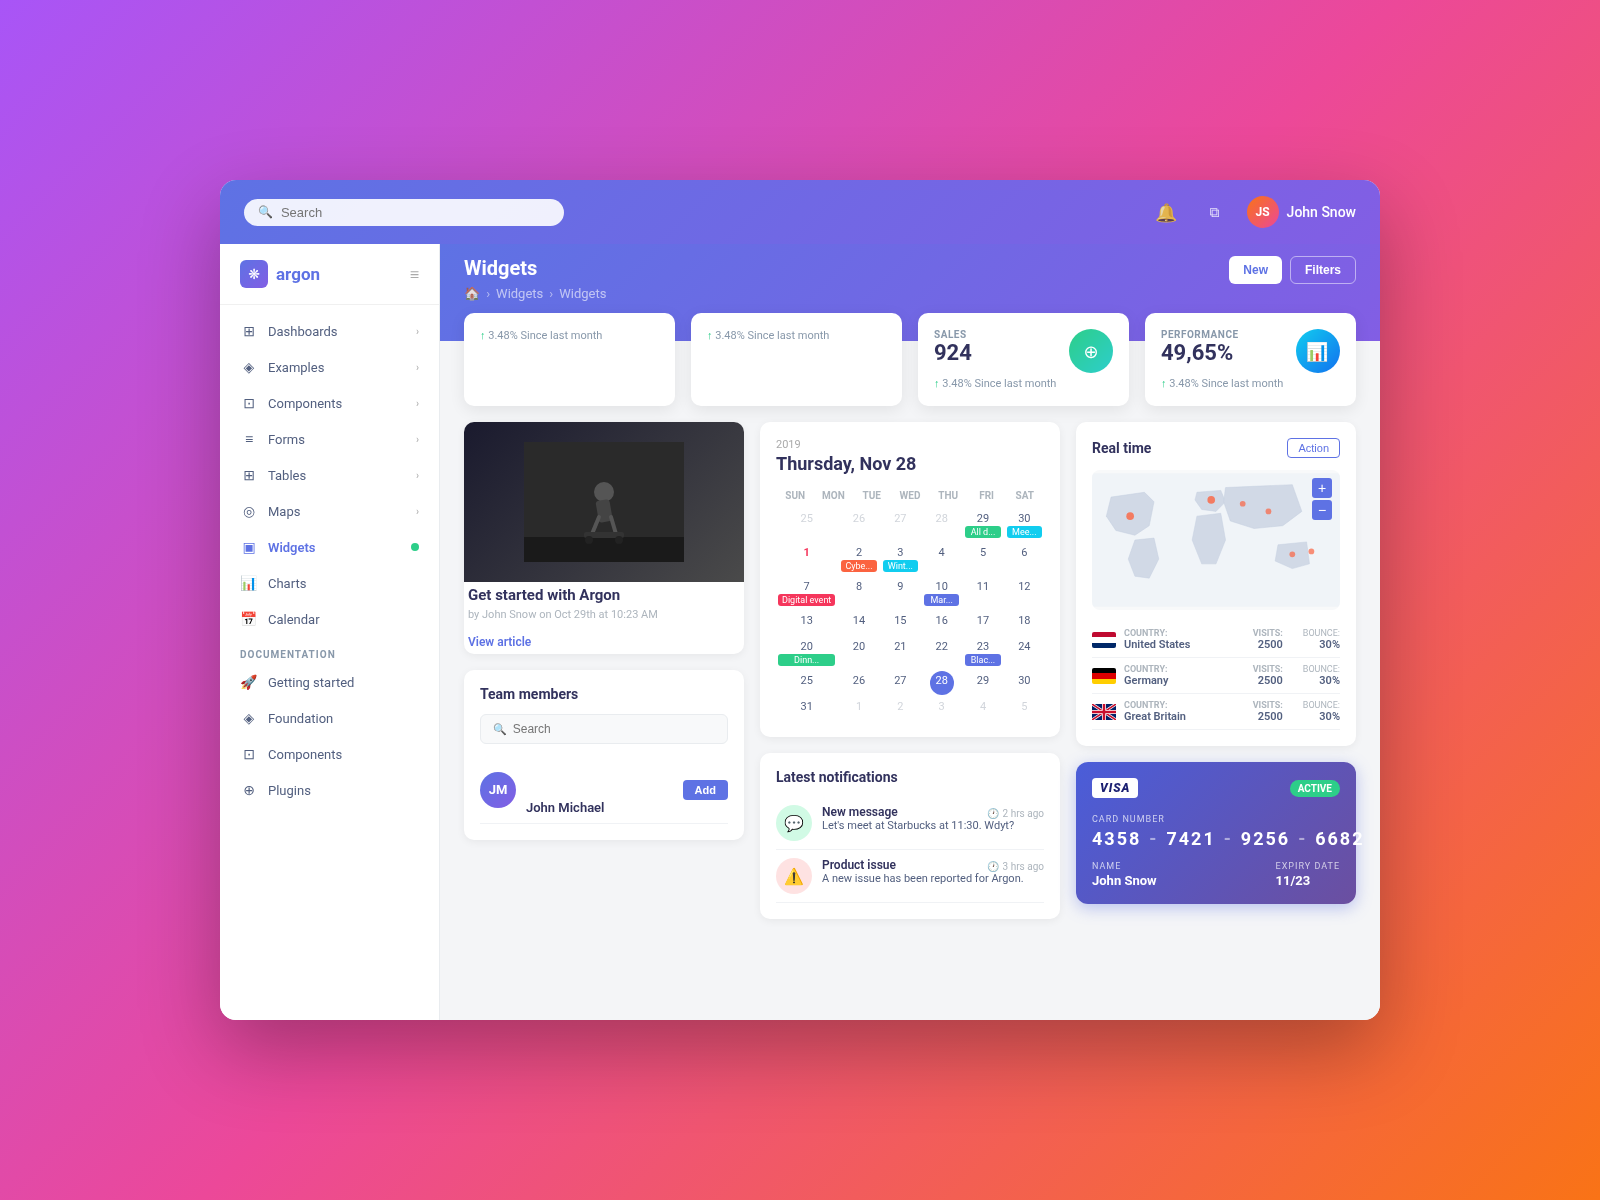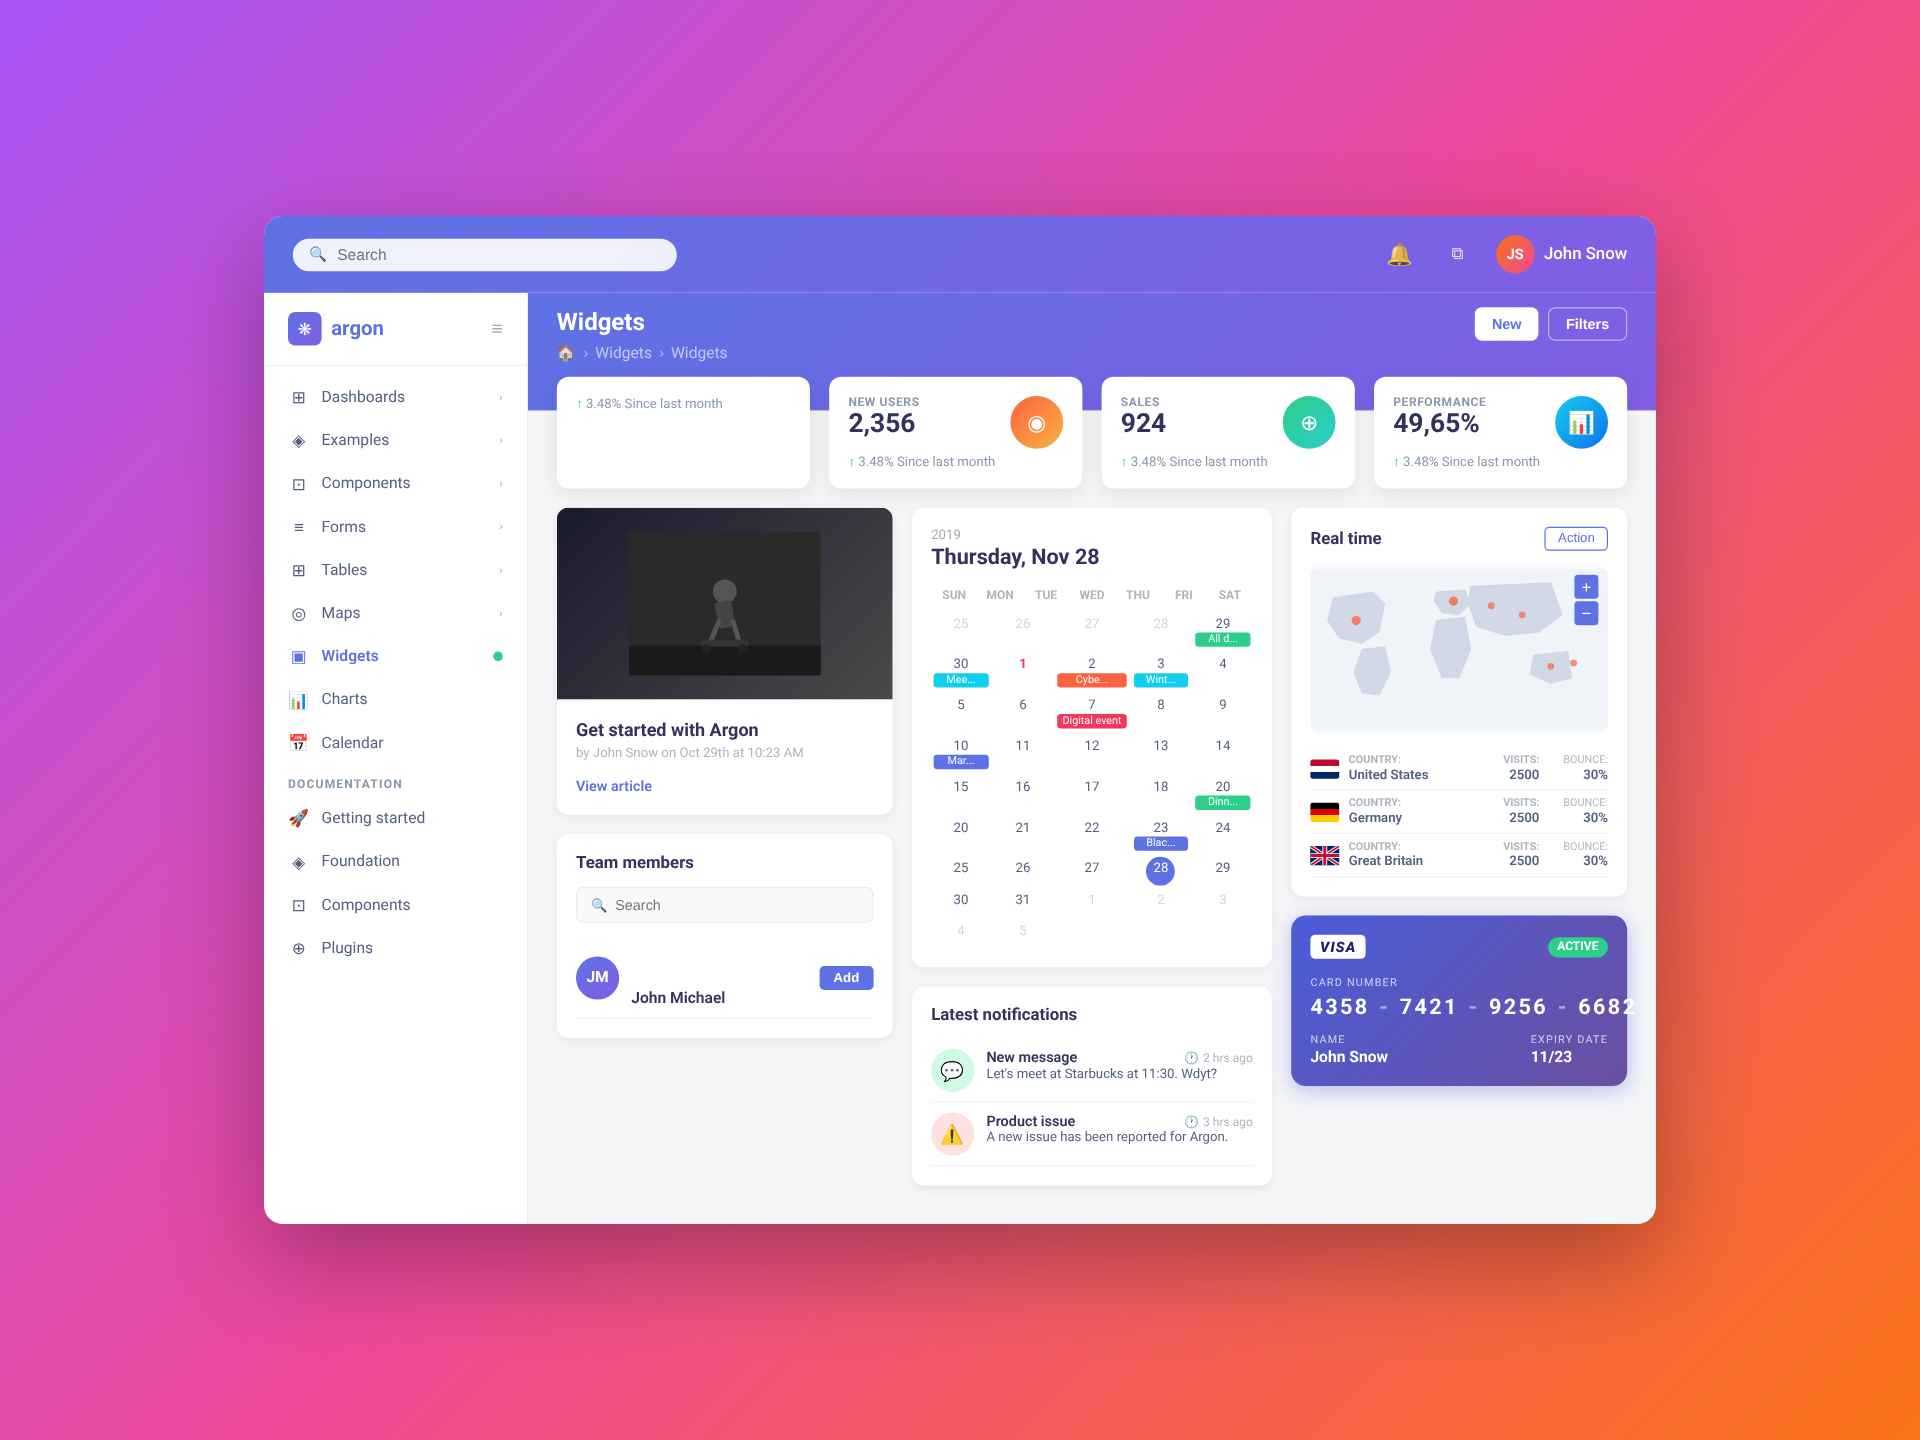--- a/index.html
+++ b/index.html
@@ -190,21 +190,21 @@
       width: 100%; height: 160px;
       background: #2d2d2d;
       position: relative;
       overflow: hidden;
     }
     .article-img-inner {
       width: 100%; height: 100%;
       background: linear-gradient(135deg, #1a1a2e 0%, #4a4a4a 100%);
       display: flex; align-items: center; justify-content: center;
     }
-    .article-body { padding: 16px; }
+    .article-body { padding: 4px; }
     .article-title { font-size: 15px; font-weight: 700; color: #32325d; margin-bottom: 4px; }
     .article-meta { font-size: 11px; color: #adb5bd; margin-bottom: 10px; }
     .article-desc { font-size: 12px; color: #525f7f; line-height: 1.6; margin-bottom: 12px; }
     .article-link { font-size: 12px; color: #5e72e4; font-weight: 600; cursor: pointer; text-decoration: none; }
     
     .team-card {
       background: white;
       border-radius: 10px;
       padding: 16px;
       margin-top: 16px;
@@ -236,21 +236,21 @@
       background: white;
       border-radius: 10px;
       padding: 16px;
       box-shadow: 0 2px 8px rgba(0,0,0,0.06);
     }
     .cal-year { font-size: 11px; color: #aaa; margin-bottom: 2px; }
     .cal-date { font-size: 18px; font-weight: 700; color: #32325d; margin-bottom: 12px; }
     .cal-grid { }
     .cal-header { display: grid; grid-template-columns: repeat(7, 1fr); text-align: center; margin-bottom: 4px; }
     .cal-header span { font-size: 10px; font-weight: 700; color: #adb5bd; padding: 4px 0; }
-    .cal-body { display: grid; grid-template-columns: repeat(5, 1fr); gap: 2px; }
+    .cal-body { display: grid; grid-template-columns: repeat(6, 1fr); gap: 2px; }
     .cal-day {
       text-align: center; padding: 3px 2px;
       font-size: 11px; color: #525f7f;
       border-radius: 4px; cursor: pointer;
       min-height: 24px;
       display: flex; flex-direction: column; align-items: center; gap: 1px;
     }
     .cal-day.other-month { color: #d1d5db; }
     .cal-day.today { background: #5e72e4; color: white; border-radius: 50%; width: 24px; height: 24px; margin: auto; }
     .cal-event {
@@ -482,27 +482,20 @@
       </div>
 
       <div class="stats-area">
         <div class="stat-card">
           <div class="stat-change">
             ↑ <span>3.48%</span>
             <span>Since last month</span>
           </div>
         </div>
         <div class="stat-card">
-          <div class="stat-card-row">
-            <div>
-              <div class="stat-label">NEW USERS</div>
-              <div class="stat-value">2,356</div>
-            </div>
-            <div class="stat-icon orange">◉</div>
-          </div>
           <div class="stat-change">
             ↑ <span>3.48%</span>
             <span>Since last month</span>
           </div>
         </div>
         <div class="stat-card">
           <div class="stat-card-row">
             <div>
               <div class="stat-label">SALES</div>
               <div class="stat-value">924</div>

